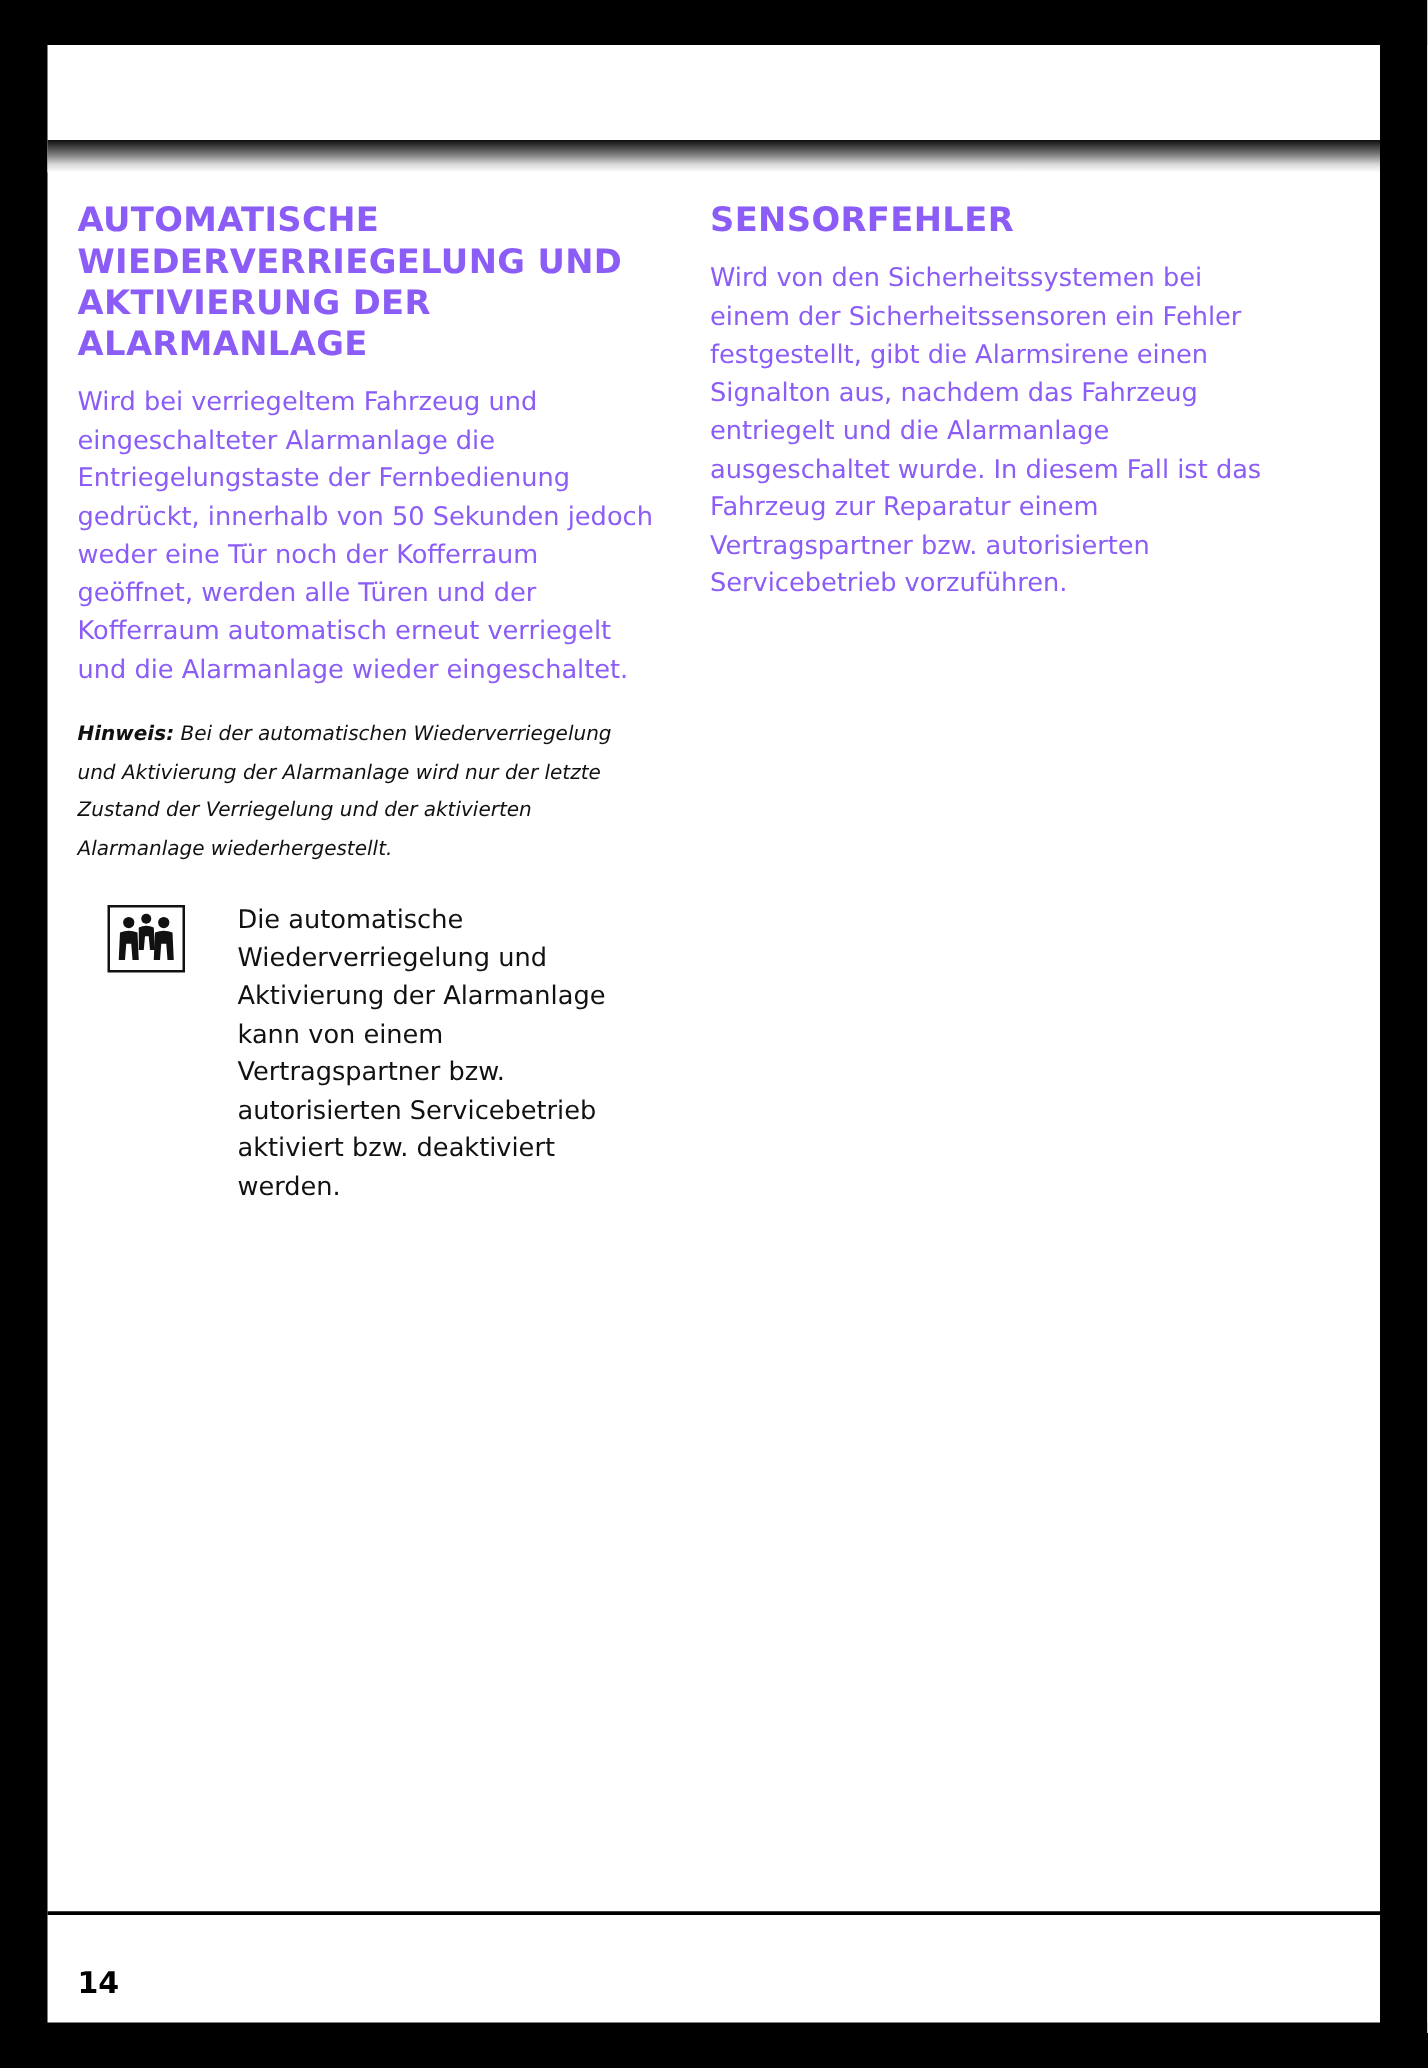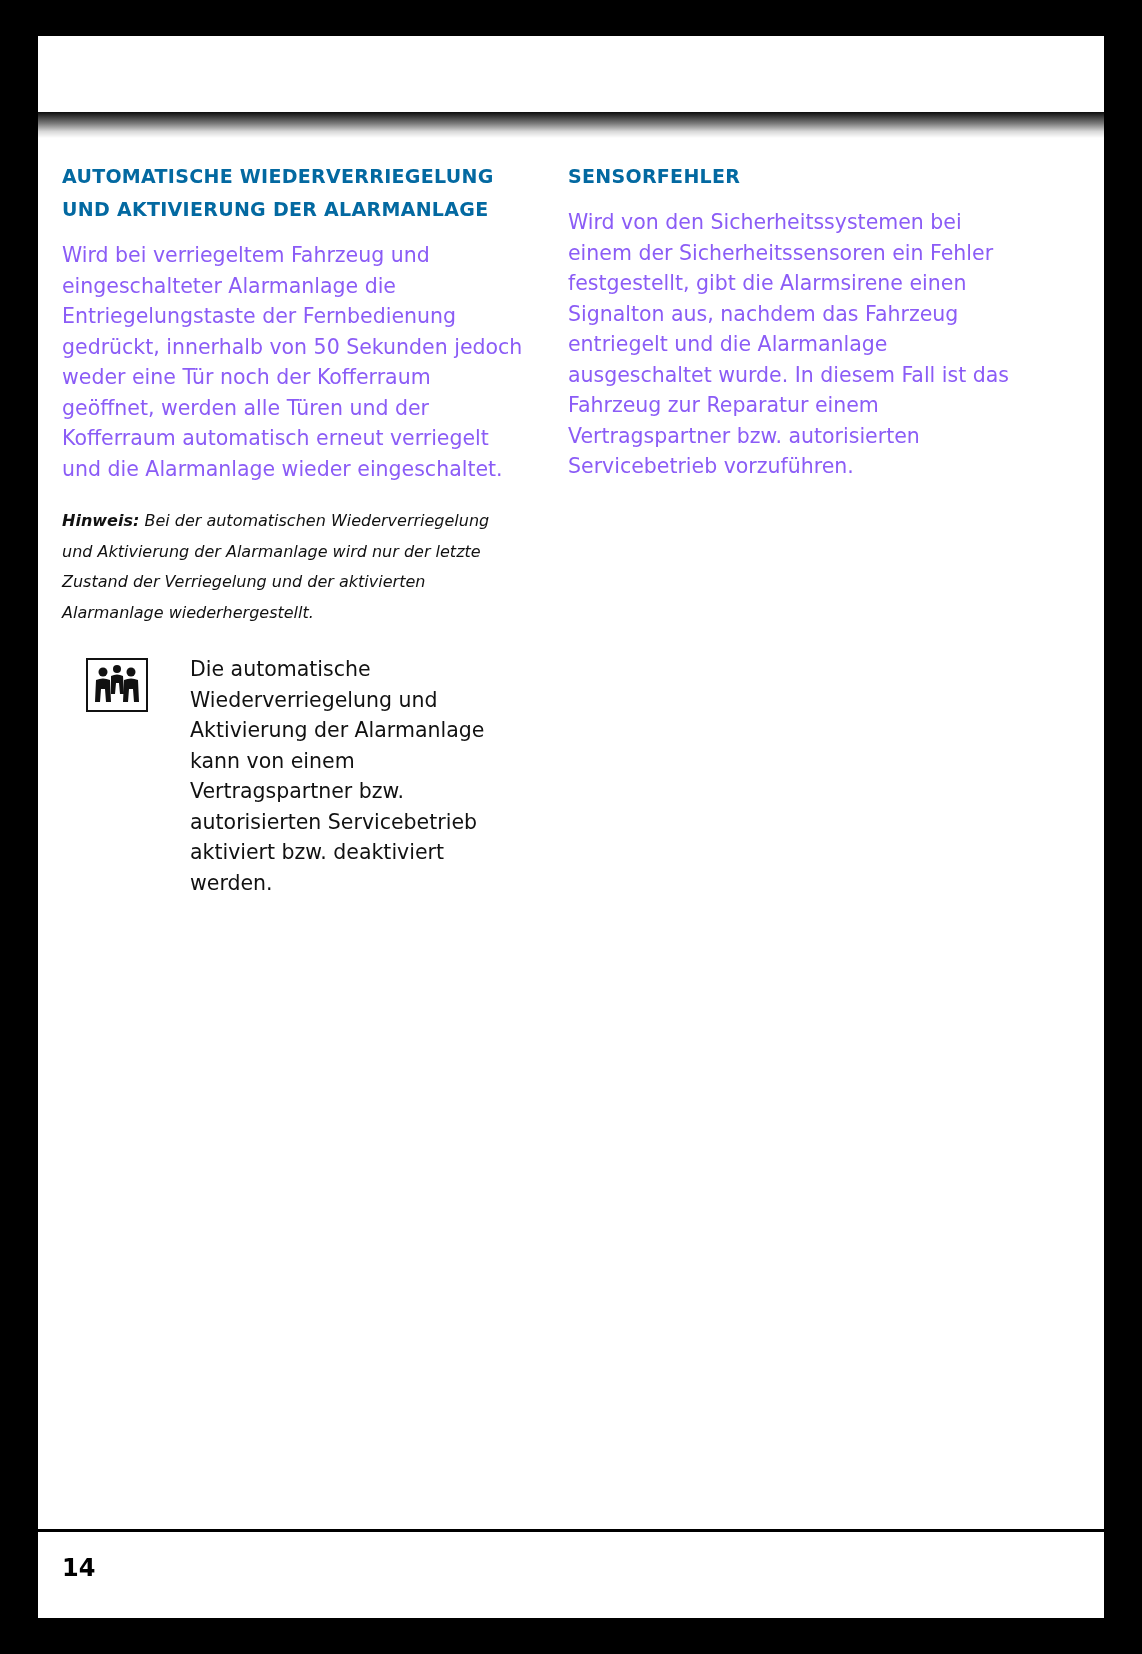--- a/index.html
+++ b/index.html
@@ -80,21 +80,21 @@
     left: 38px;
     bottom: 122px;
     width: 1066px;
     height: 3px;
     background: #000000;
   }
 
   .page-number {
     position: absolute;
     left: 62px;
-    bottom: 72px;
+    bottom: 54px;
     font-size: 24px;
     font-weight: 700;
     color: #000000;
     font-family: "DejaVu Sans", sans-serif;
   }
 
   
   .content {
     position: absolute;
     left: 62px;
@@ -104,24 +104,24 @@
   .col {
     position: absolute;
     top: 0;
     width: 462px;
   }
   .col-left { left: 0; }
   .col-right { left: 506px; }
 
   h2.section-title {
     margin: 0 0 14px 0;
-    font-size: 19px;
+    font-size: 27px;
     line-height: 33px;
     font-weight: 700;
-    color: #0369a1;
+    color: #8b5cf6;
     letter-spacing: 0.3px;
     font-family: "DejaVu Sans", sans-serif;
   }
   p.body {
     margin: 0 0 22px 0;
     font-size: 20.5px;
     line-height: 30.5px;
     color: #8b5cf6;
     font-family: "DejaVu Sans", sans-serif;
   }

